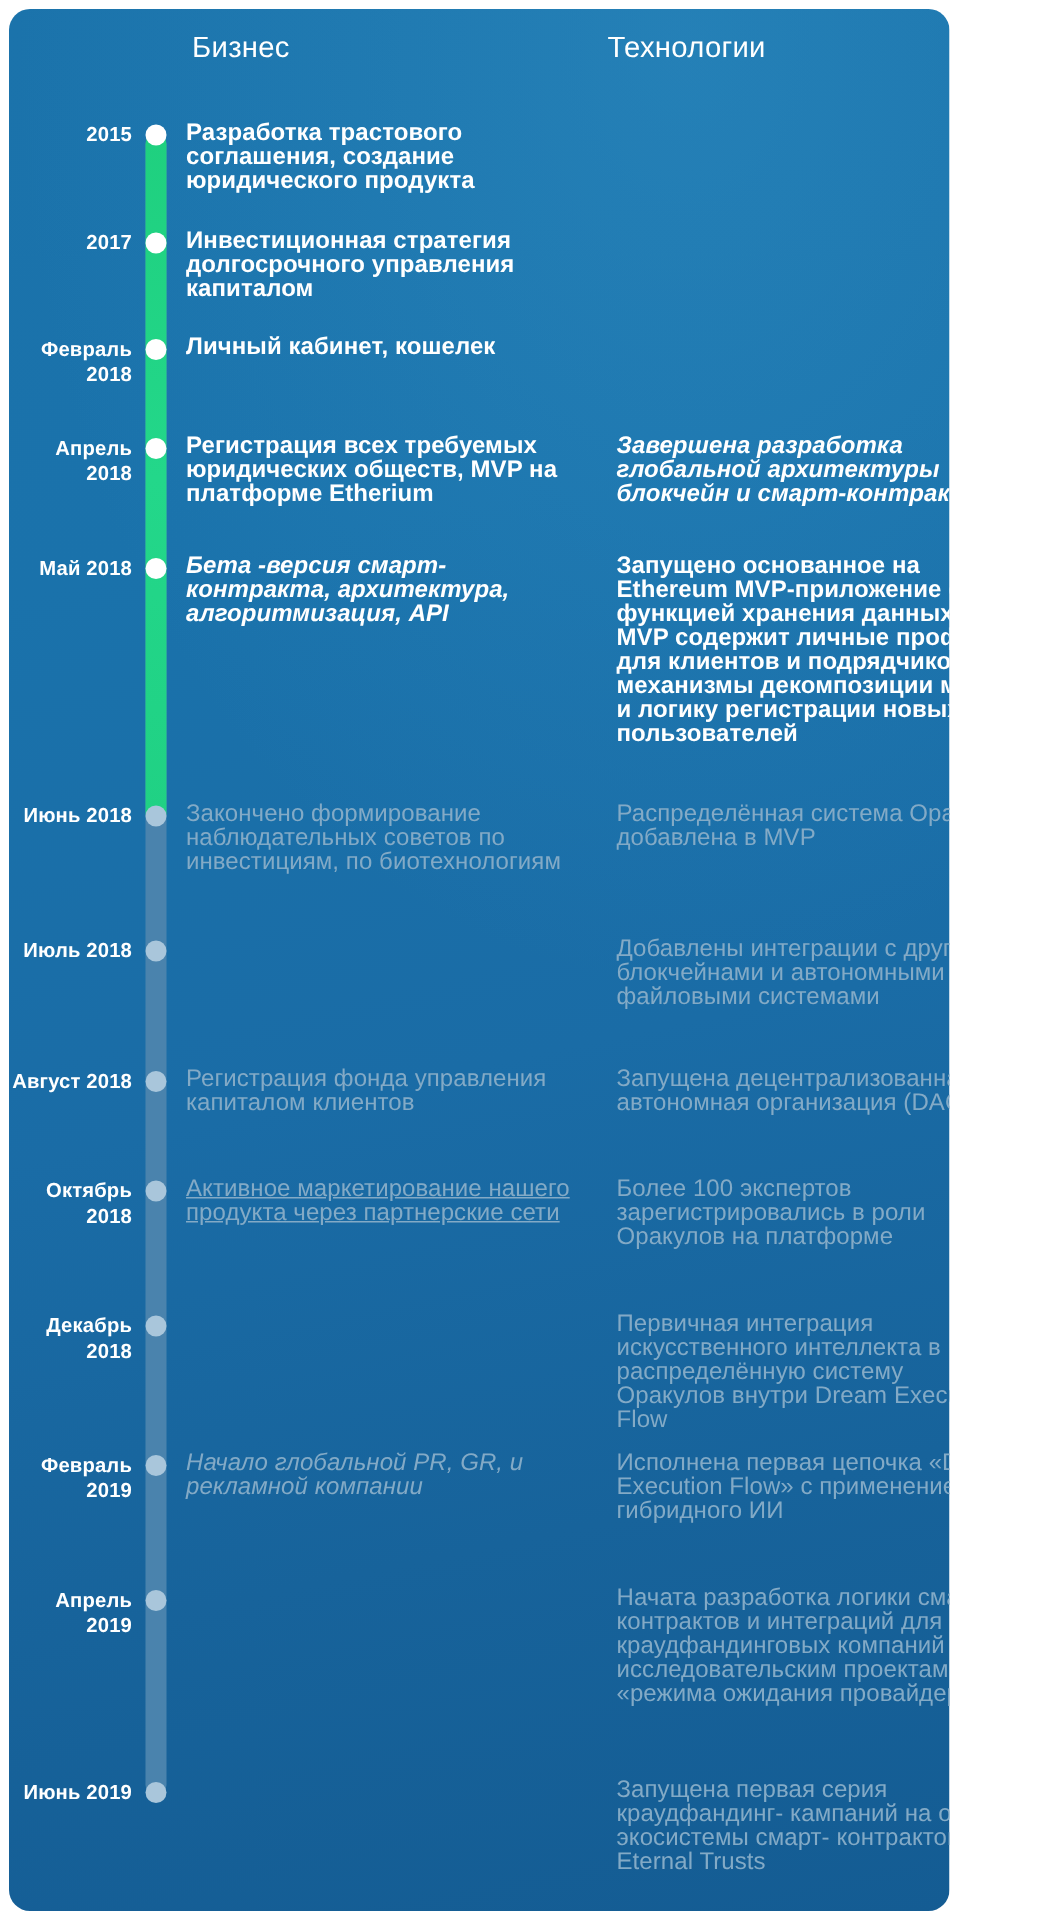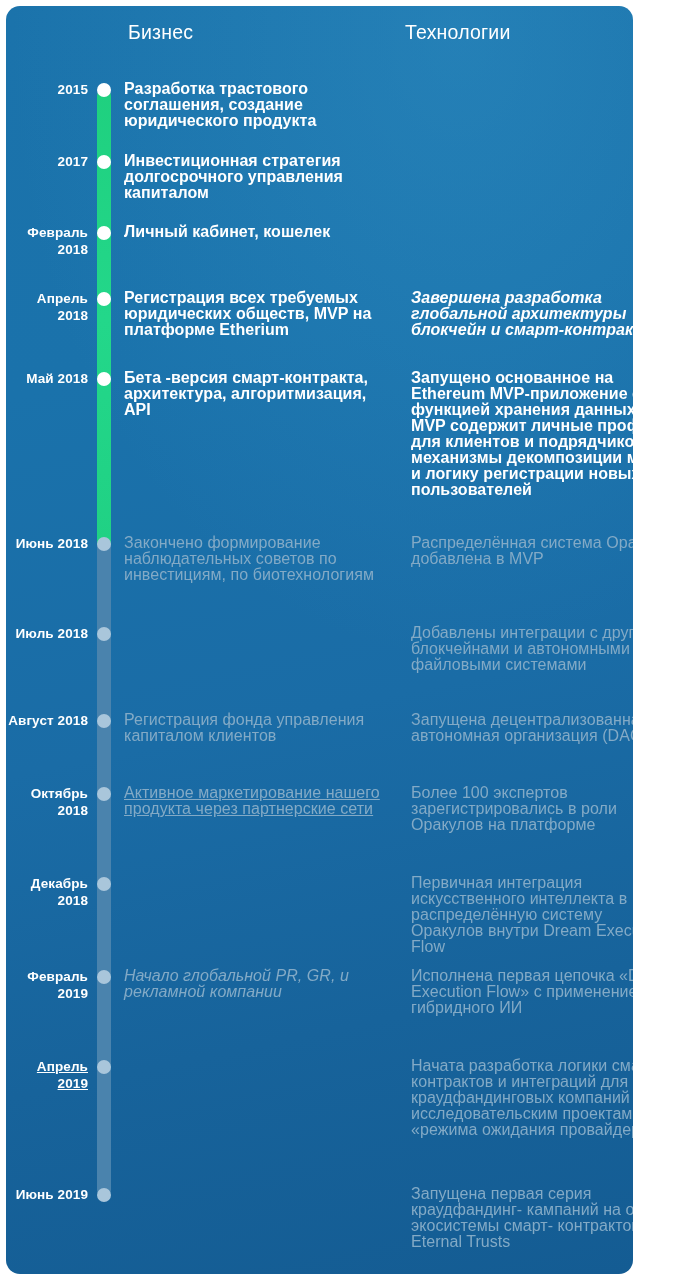--- a/index.html
+++ b/index.html
@@ -143,21 +143,21 @@
       </div>
       <div class="tl-row active" style="top: 286px;">
         <div class="tl-dot"></div>
         <div class="tl-date" style="top: -2px;">Апрель 2018</div>
         <div class="tl-cell business" style="top: -2px;">Регистрация всех требуемых юридических обществ, MVP на платформе Etherium</div>
         <div class="tl-cell tech" style="top: -2px; font-style: italic;">Завершена разработка глобальной архитектуры блокчейн и смарт-контрактов</div>
       </div>
       <div class="tl-row active" style="top: 366px;">
         <div class="tl-dot"></div>
         <div class="tl-date" style="top: -2px;">Май 2018</div>
-        <div class="tl-cell business" style="top: -2px;">Бета -версия смарт-контракта, архитектура, алгоритмизация, API</div>
+        <div class="tl-cell business" style="top: -2px; font-style: italic;">Бета -версия смарт-контракта, архитектура, алгоритмизация, API</div>
         <div class="tl-cell tech" style="top: -2px;">Запущено основанное на Ethereum MVP-приложение с функцией хранения данных. MVP содержит личные профили для клиентов и подрядчиков, механизмы декомпозиции мечты и логику регистрации новых пользователей</div>
       </div>
       <div class="tl-row pending" style="top: 531px;">
         <div class="tl-dot"></div>
         <div class="tl-date" style="top: -2px;">Июнь 2018</div>
         <div class="tl-cell business" style="top: -2px;">Закончено формирование наблюдательных советов по инвестициям, по биотехнологиям</div>
         <div class="tl-cell tech" style="top: -2px;">Распределённая система Оракулов добавлена в MVP</div>
       </div>
       <div class="tl-row pending" style="top: 621px;">
         <div class="tl-dot"></div>
@@ -182,21 +182,21 @@
         <div class="tl-cell tech" style="top: -2px;">Первичная интеграция искусственного интеллекта в распределённую систему Оракулов внутри Dream Execution Flow</div>
       </div>
       <div class="tl-row pending" style="top: 964px;">
         <div class="tl-dot"></div>
         <div class="tl-date" style="top: -2px;">Февраль 2019</div>
         <div class="tl-cell business" style="top: -2px; font-style: italic;">Начало глобальной PR, GR, и рекламной компании</div>
         <div class="tl-cell tech" style="top: -2px;">Исполнена первая цепочка «Dream Execution Flow» с применением гибридного ИИ</div>
       </div>
       <div class="tl-row pending" style="top: 1054px;">
         <div class="tl-dot"></div>
-        <div class="tl-date" style="top: -2px; text-decoration: underline;">Апрель 2019</div>
+        <div class="tl-date" style="top: -2px;">Апрель 2019</div>
         <div class="tl-cell tech" style="top: -2px;">Начата разработка логики смарт-контрактов и интеграций для краудфандинговых компаний по исследовательским проектам из «режима ожидания провайдеров»</div>
       </div>
       <div class="tl-row pending" style="top: 1182px;">
         <div class="tl-dot"></div>
         <div class="tl-date" style="top: -2px;">Июнь 2019</div>
         <div class="tl-cell tech" style="top: -2px;">Запущена первая серия краудфандинг- кампаний на основе экосистемы смарт- контрактов Eternal Trusts</div>
       </div>
     </div>
 
 </div>

